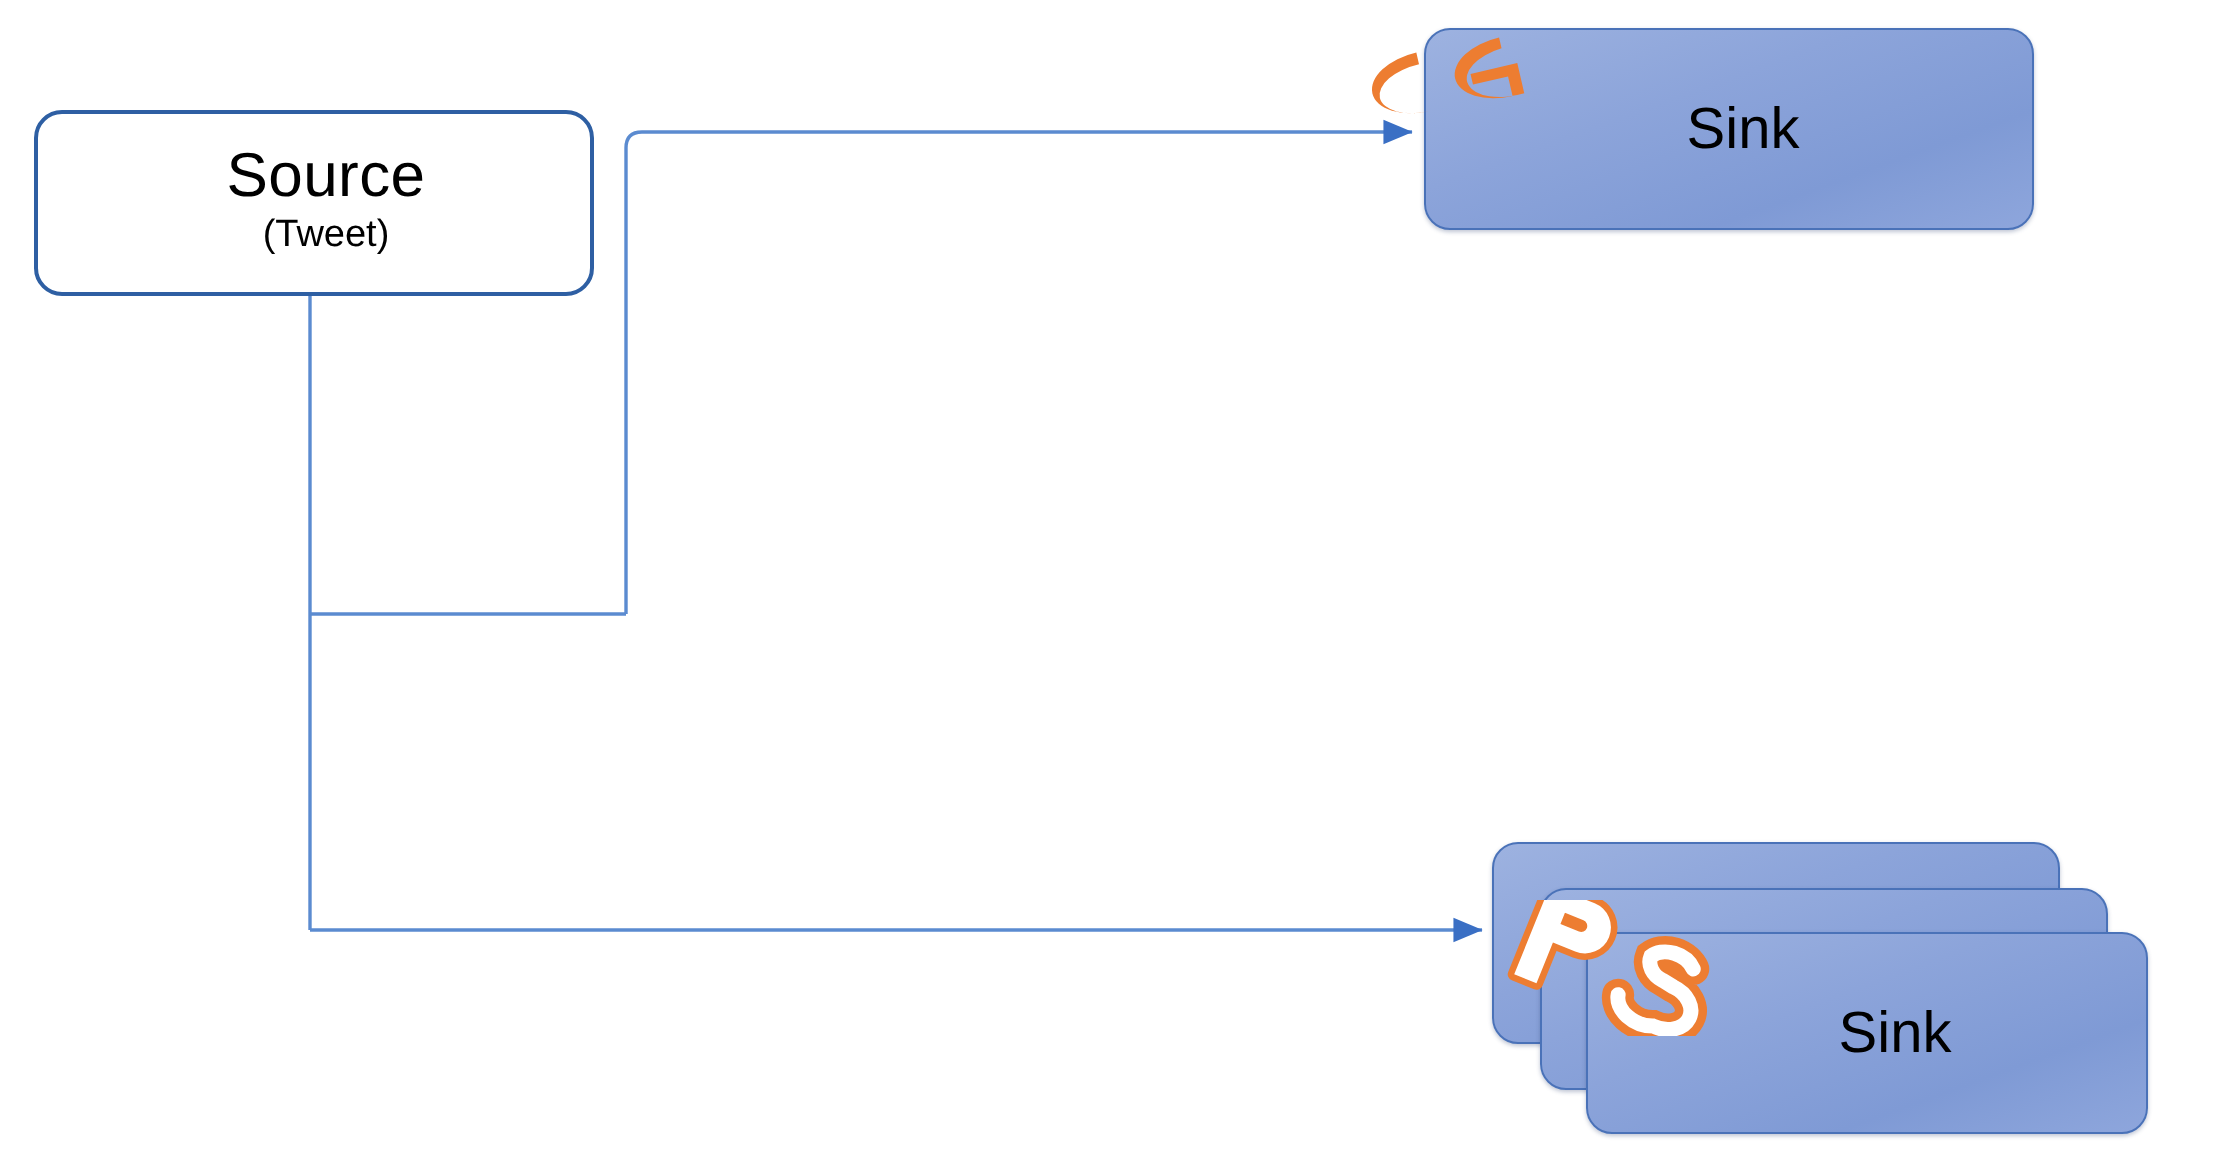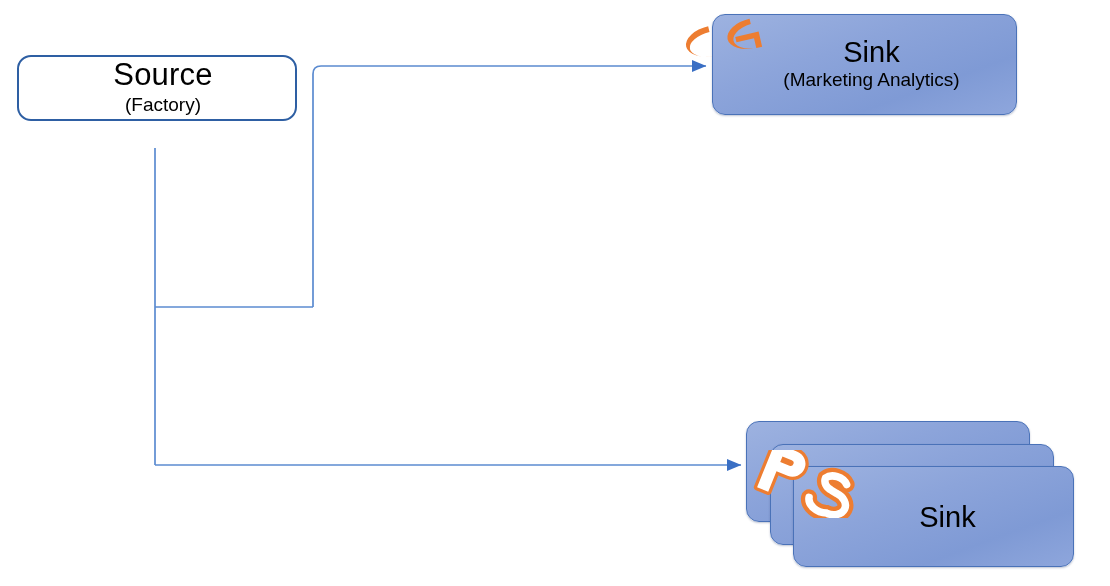--- a/index.html
+++ b/index.html
@@ -26,21 +26,21 @@
     width: 1110px;
     height: 586px;
   }
 
   
   .source-box {
     position: absolute;
     left: 17px;
     top: 55px;
     width: 280px;
-    height: 66px;
+    height: 93px;
     box-sizing: border-box;
     border: 2.2px solid #2E5FA3;
     border-radius: 14px;
     background: #ffffff;
     display: flex;
     flex-direction: column;
     align-items: center;
     justify-content: center;
     padding-left: 12px;
   }
@@ -169,28 +169,27 @@
 
     <path d="M155,307 L313,307" fill="none" stroke="#5B8BD0" stroke-width="1.7"></path>
 
     <path d="M313,307 L313,74 Q313,66 321,66 L706,66" fill="none" stroke="#5B8BD0" stroke-width="1.7" marker-end="url(#arrow-head)"></path>
 
     <path d="M155,465 L741,465" fill="none" stroke="#5B8BD0" stroke-width="1.7" marker-end="url(#arrow-head)"></path>
   </svg>
 
   <div class="source-box">
     <div class="source-title">Source</div>
-    <div class="source-sub">(Factory)</div>
+    <div class="source-sub">(Tweet)</div>
   </div>
 
 
   <div class="sink-box" id="sink-top">
     <div class="sink-content">
       <div class="sink-title">Sink</div>
-      <div class="sink-sub">(Marketing Analytics)</div>
     </div>
   </div>
 
   <svg class="logo" id="logo-cg" viewBox="0 0 104 56" xmlns="http://www.w3.org/2000/svg">
     <g transform="rotate(-13 52 28)">
 
       <path d="M44,10
                A26,15 0 1 0 44,40
                A20,10.5 0 1 1 44,16 Z" fill="#ED7D31"></path>
 

